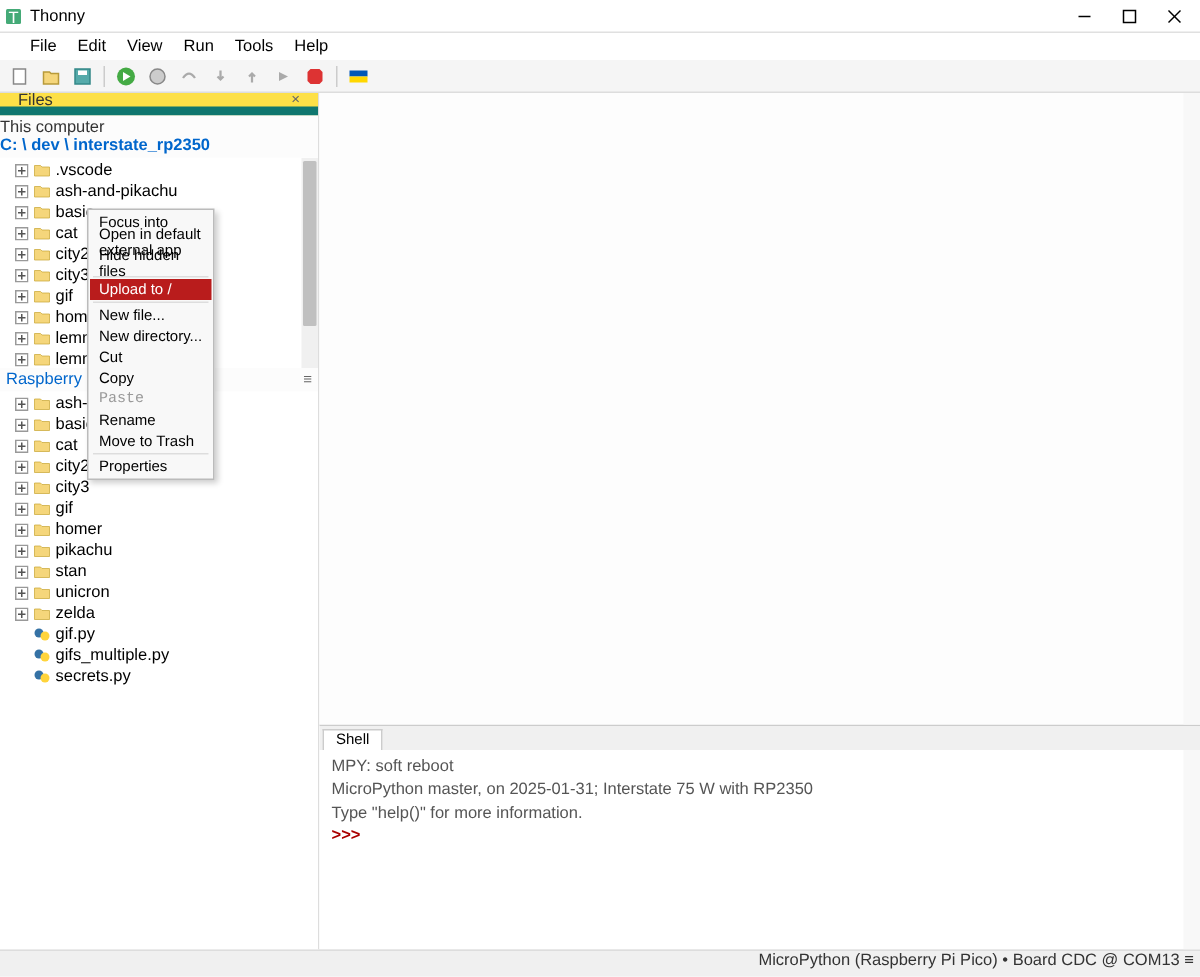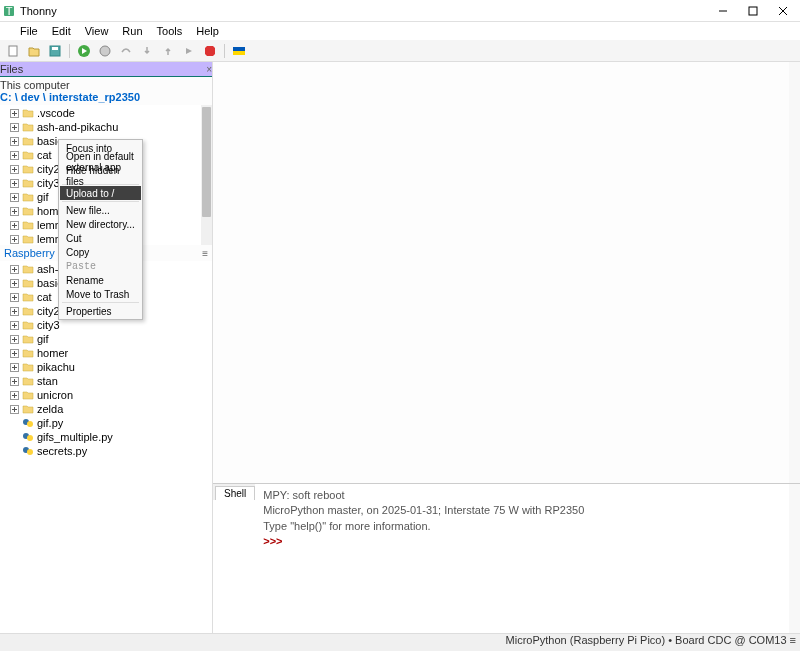--- a/index.html
+++ b/index.html
@@ -9,43 +9,43 @@
 .titlebar .title { flex: 1; font-size: 11px; color: #000; }
 .titlebar .win-controls { display: flex; }
 .titlebar .wc { width: 30px; height: 20px; display: flex; align-items: center; justify-content: center; font-size: 12px; color: #333; cursor: default; }
 .menubar { height: 18px; background: #fff; display: flex; align-items: center; padding: 0 14px; gap: 2px; }
 .menubar .mitem { padding: 1px 6px; font-size: 11px; color: #000; cursor: default; }
 .toolbar { height: 22px; background: #f5f5f5; display: flex; align-items: center; padding: 0 4px; gap: 3px; border-bottom: 1px solid #ddd; }
 .toolbar .tbtn { width: 18px; height: 18px; display: flex; align-items: center; justify-content: center; border-radius: 2px; }
 .toolbar .sep { width: 1px; height: 14px; background: #ccc; margin: 0 2px; }
 .main { flex: 1; display: flex; overflow: hidden; }
 .sidebar { width: 213px; background: #fff; display: flex; flex-direction: column; border-right: 1px solid #ddd; }
-.panel-header { height: 15px; background: #c4b5fd; padding: 0 0; display: flex; align-items: center; font-size: 10px; color: #333; border-bottom: 1px solid #0f766e; }
+.panel-header { height: 15px; background: #fde047; padding: 0 12px; display: flex; align-items: center; font-size: 10px; color: #333; border-bottom: 6px solid #0f766e; }
 .panel-header .close-x { margin-left: auto; font-size: 10px; color: #666; }
 .files-top { flex: 0 0 auto; display: flex; flex-direction: column; position: relative; }
 .files-bottom { flex: 1 1 auto; display: flex; flex-direction: column; overflow: hidden; }
 .crumb { padding: 2px 0; font-size: 10px; color: #333; background: #fcfcfc; }
 .crumb a { color: #0066cc; text-decoration: none; font-weight: bold; }
 .tree { overflow-y: auto; flex: 1; background: #fff; position: relative; padding: 1px 0; }
 .tree-row { display: flex; align-items: center; height: 14px; padding-left: 10px; gap: 3px; font-size: 10px; color: #000; white-space: nowrap; }
 .tree-row .expander { width: 9px; height: 9px; display: inline-flex; align-items: center; justify-content: center; font-size: 8px; color: #666; }
 .tree-row .folder-icon, .tree-row .file-icon, .tree-row .py-icon { width: 12px; height: 12px; display: inline-flex; align-items: center; justify-content: center; }
 .scrollbar-v { position: absolute; right: 0; top: 0; bottom: 0; width: 11px; background: #f0f0f0; }
 .scrollbar-v .thumb { position: absolute; left: 1px; right: 1px; background: #c0c0c0; border-radius: 1px; }
 .editor-area { flex: 1; background: #fff; display: flex; flex-direction: column; }
 .editor-blank { flex: 1; background: #fdfdfd; position: relative; }
-.shell-panel { height: 150px; border-top: 1px solid #ccc; display: flex; flex-direction: row; background: #fff; }
+.shell-panel { height: 150px; border-top: 1px solid #ccc; display: flex; flex-direction: column; background: #fff; }
 .shell-tab { height: 16px; background: #f0f0f0; display: flex; align-items: flex-end; padding-left: 2px; }
 .shell-tab .tab { background: #fff; border: 1px solid #ccc; border-bottom: none; padding: 1px 8px; font-size: 10px; }
 .shell-body { flex: 1; padding: 4px 8px; font-family: "Consolas", monospace; font-size: 11px; color: #555; line-height: 1.4; overflow: auto; position: relative; }
 .shell-body .cursor { color: #a00; font-weight: bold; }
 .statusbar { height: 18px; background: #f0f0f0; border-top: 1px solid #ddd; display: flex; align-items: flex-start; justify-content: flex-end; padding: 0 4px; font-size: 10px; color: #333; }
 .context-menu { position: absolute; left: 58px; top: 139px; width: 85px; background: #f8f8f8; border: 1px solid #bbb; box-shadow: 2px 2px 4px rgba(0,0,0,0.2); z-index: 100; padding: 1px; }
 .context-menu .cm-item { padding: 1px 6px; font-size: 10px; color: #000; height: 14px; display: flex; align-items: center; }
-.context-menu .cm-item.highlighted { background: #404040; color: #fff; }
+.context-menu .cm-item.highlighted { background: #b91c1c; color: #fff; }
 .context-menu .cm-item.disabled { color: #999; font-family: Liberation Mono, monospace; }
 .context-menu .cm-sep { height: 1px; background: #ddd; margin: 1px 2px; }
 .bottom-crumb { padding: 2px 4px; font-size: 10px; background: #fcfcfc; display: flex; align-items: center; }
 .bottom-crumb .label { color: #0066cc; }
 .bottom-crumb .menu-btn { margin-left: auto; color: #666; font-size: 10px; }
 svg { display: block; }
 </style>
 </head>
 <body>
 

